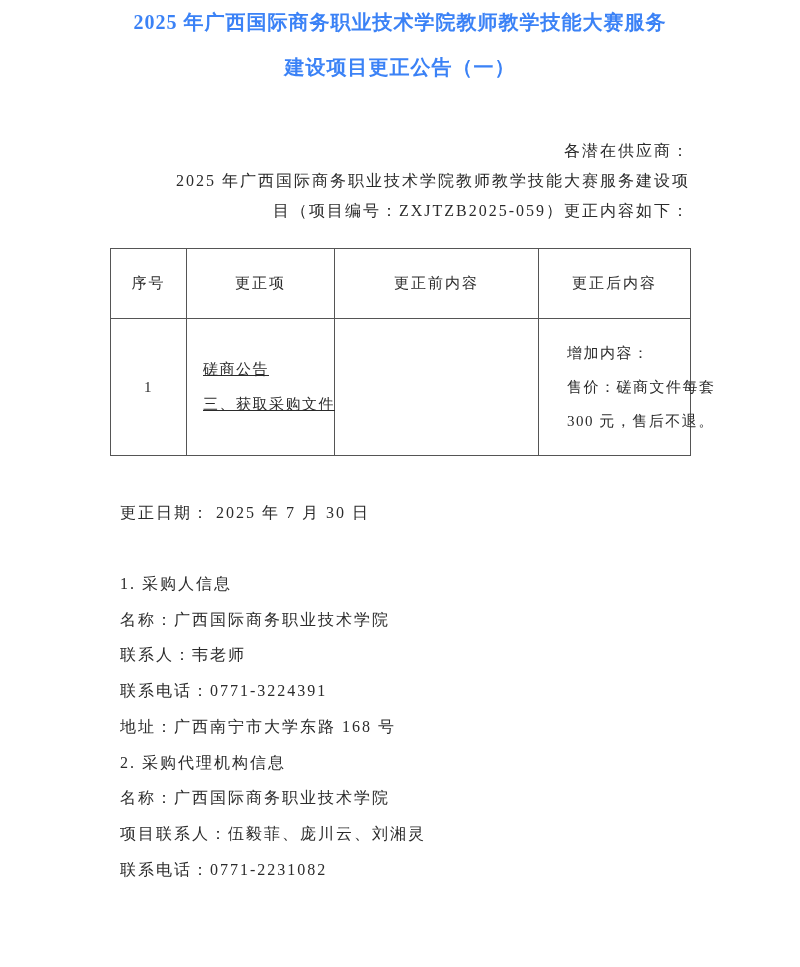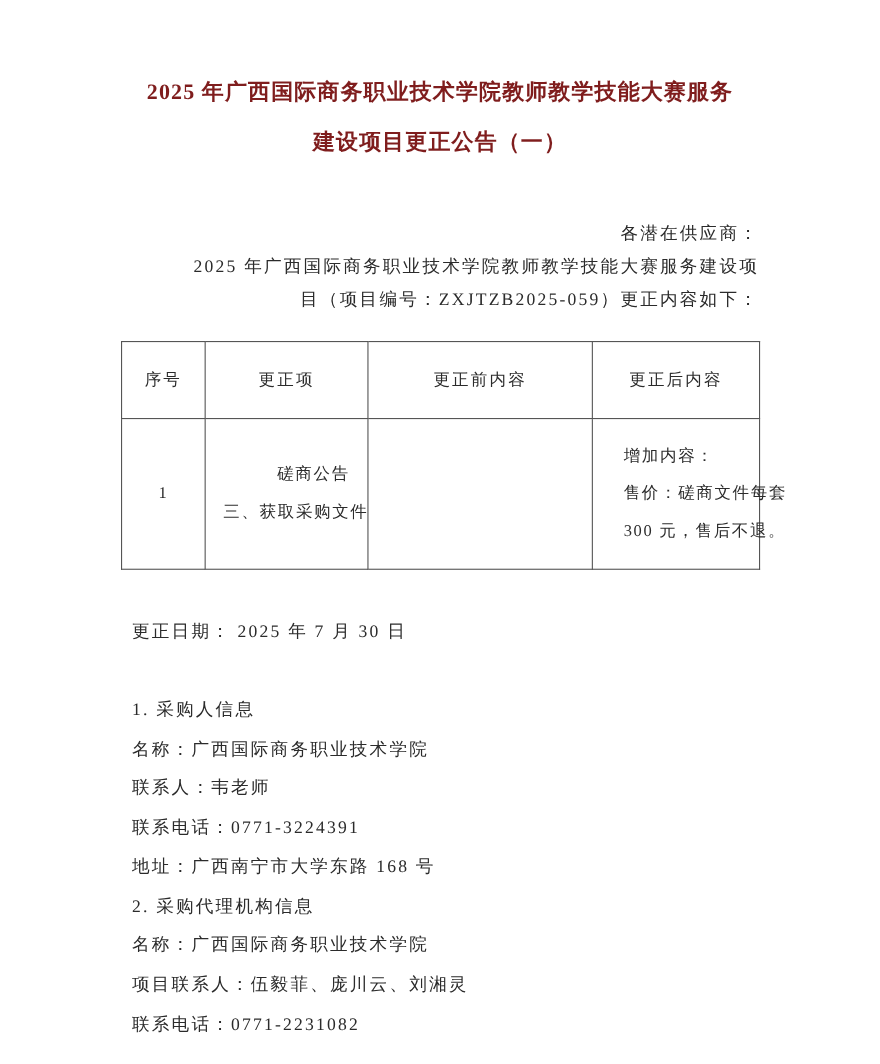--- a/index.html
+++ b/index.html
@@ -6,27 +6,26 @@
   .page {
     position: relative;
     width: 800px;
     height: 967px;
     background: #ffffff;
     overflow: hidden;
     font-family: "Liberation Serif", "DejaVu Serif", serif;
     color: #2b2b2b;
   }
   .title-block {
-    padding-top: 62px;
     text-align: center;
     font-size: 20px;
     font-weight: bold;
     line-height: 45px;
     letter-spacing: 1px;
-    color: #7f1d1d;
+    color: #3b82f6;
   }
   .title-line { white-space: nowrap; }
   .intro {
     margin: 46px 110px 0 120px;
     font-size: 16px;
     line-height: 30px;
     letter-spacing: 2px;
     text-align: right;
   }
   .line { white-space: nowrap; }
@@ -46,21 +45,21 @@
     font-weight: normal;
     vertical-align: middle;
   }
   table.correction thead th {
     height: 37px;
     text-align: center;
     letter-spacing: 2px;
   }
   table.correction tbody td { height: 104px; margin-top: 12px; }
   .cell-center { text-align: center; }
-  .cell-item div { line-height: 35px; text-align: right; white-space: nowrap; }
+  .cell-item div { line-height: 35px; text-align: left; white-space: nowrap; text-decoration: underline; }
   .cell-after div {
     line-height: 34px;
     text-align: left;
     padding-left: 12px;
     white-space: nowrap;
   }
   .date-line {
     margin: 46px 0 0 120px;
     font-size: 16px;
     letter-spacing: 2px;

